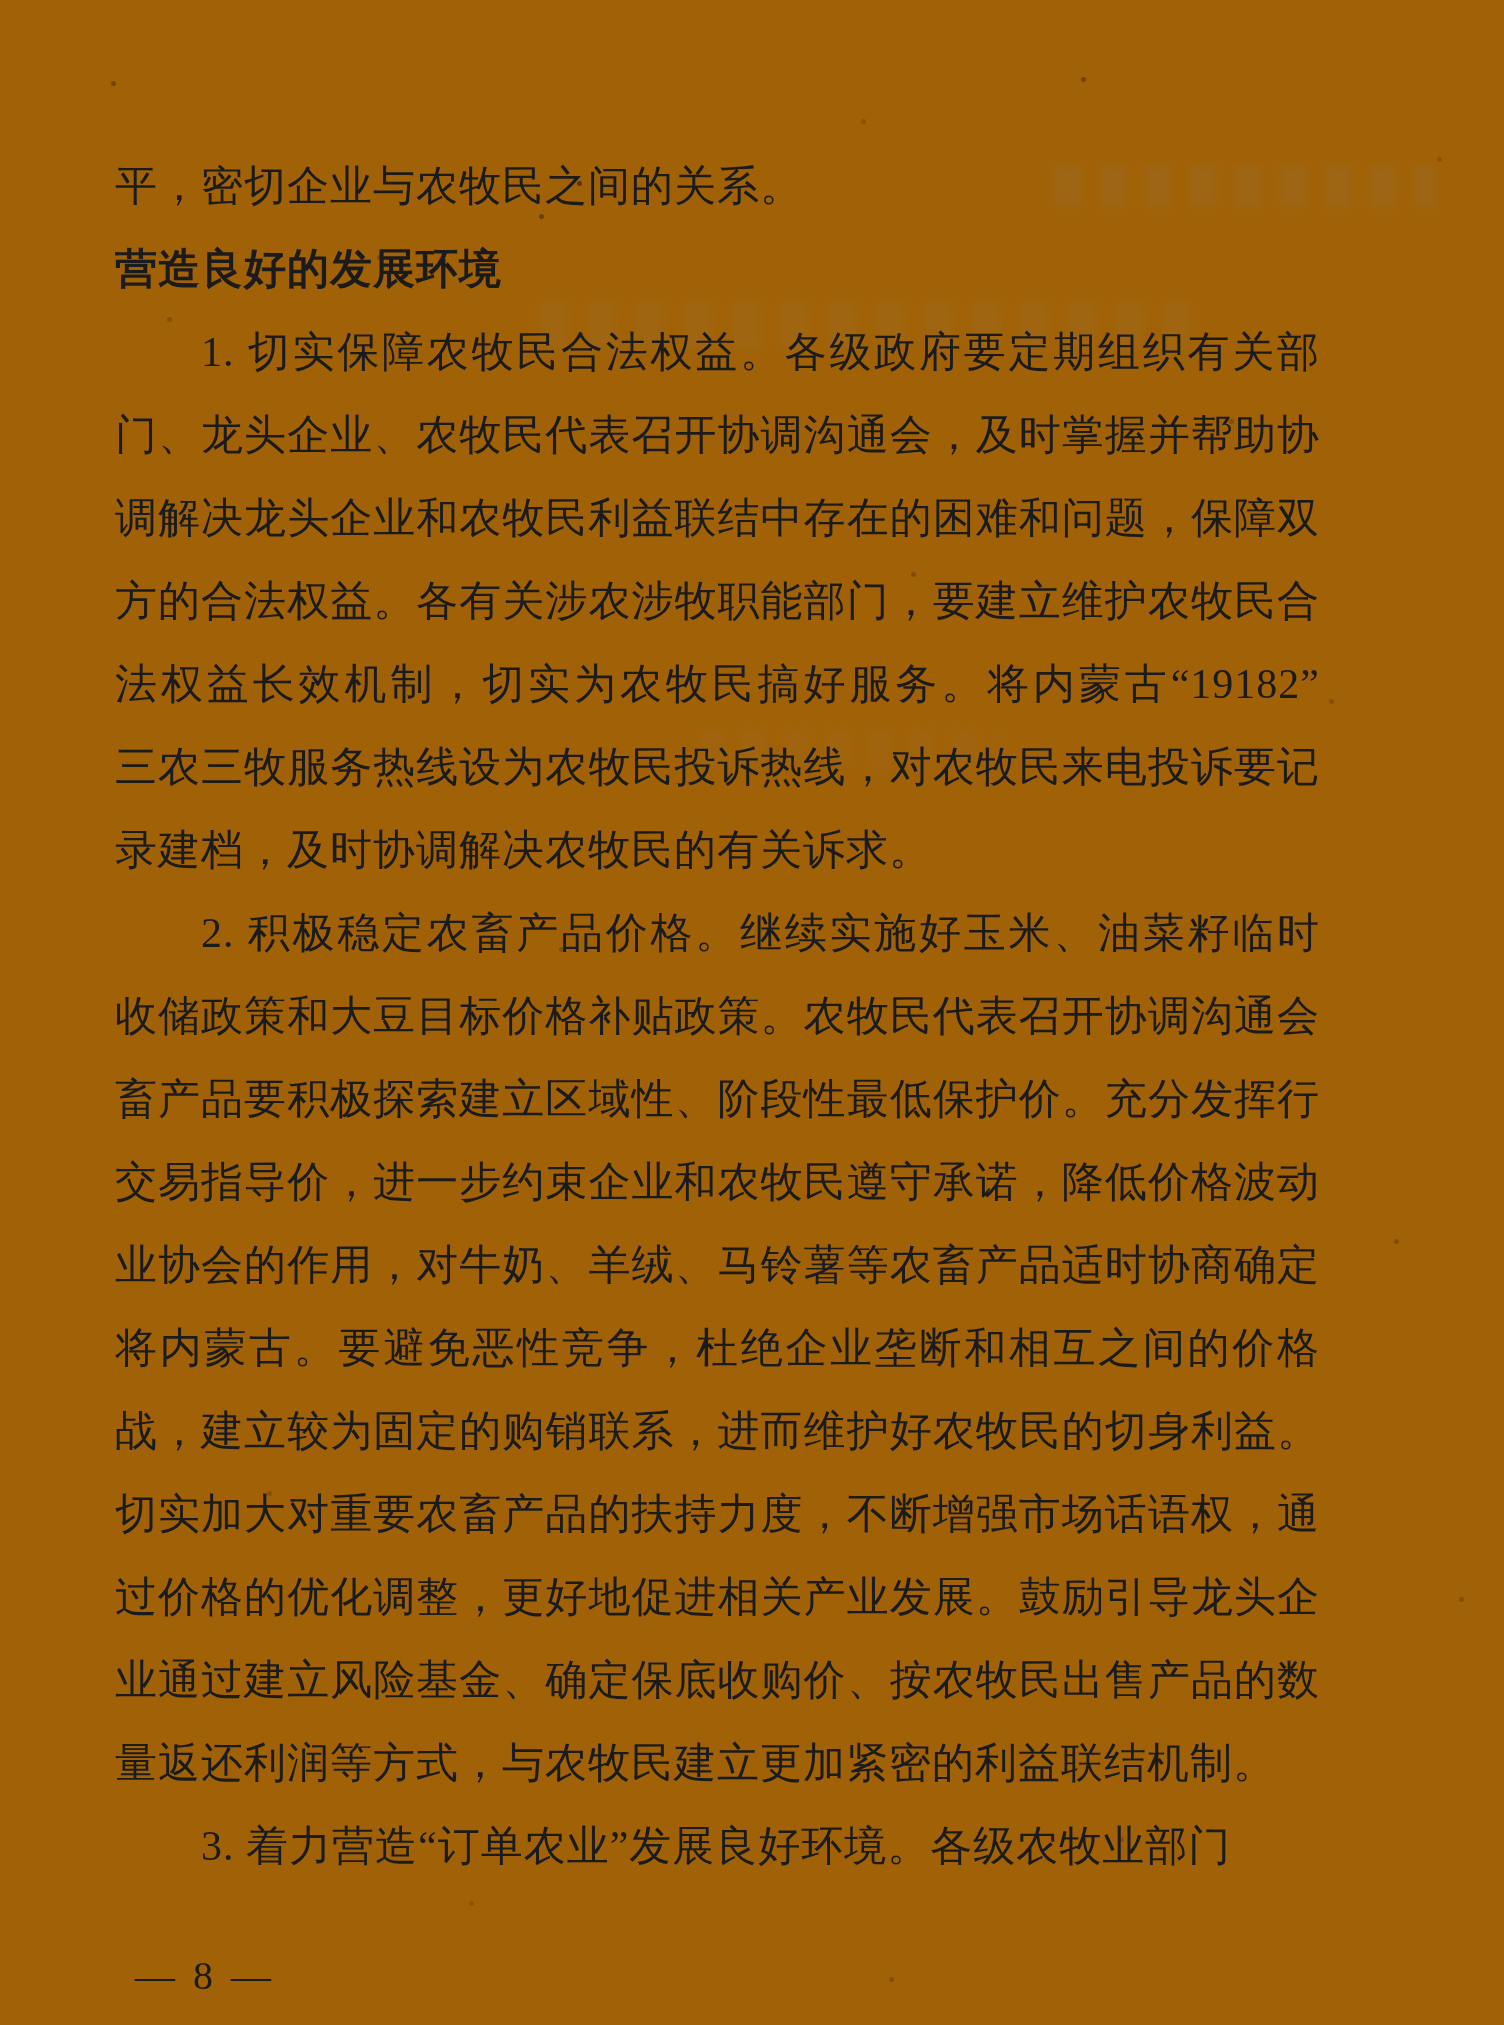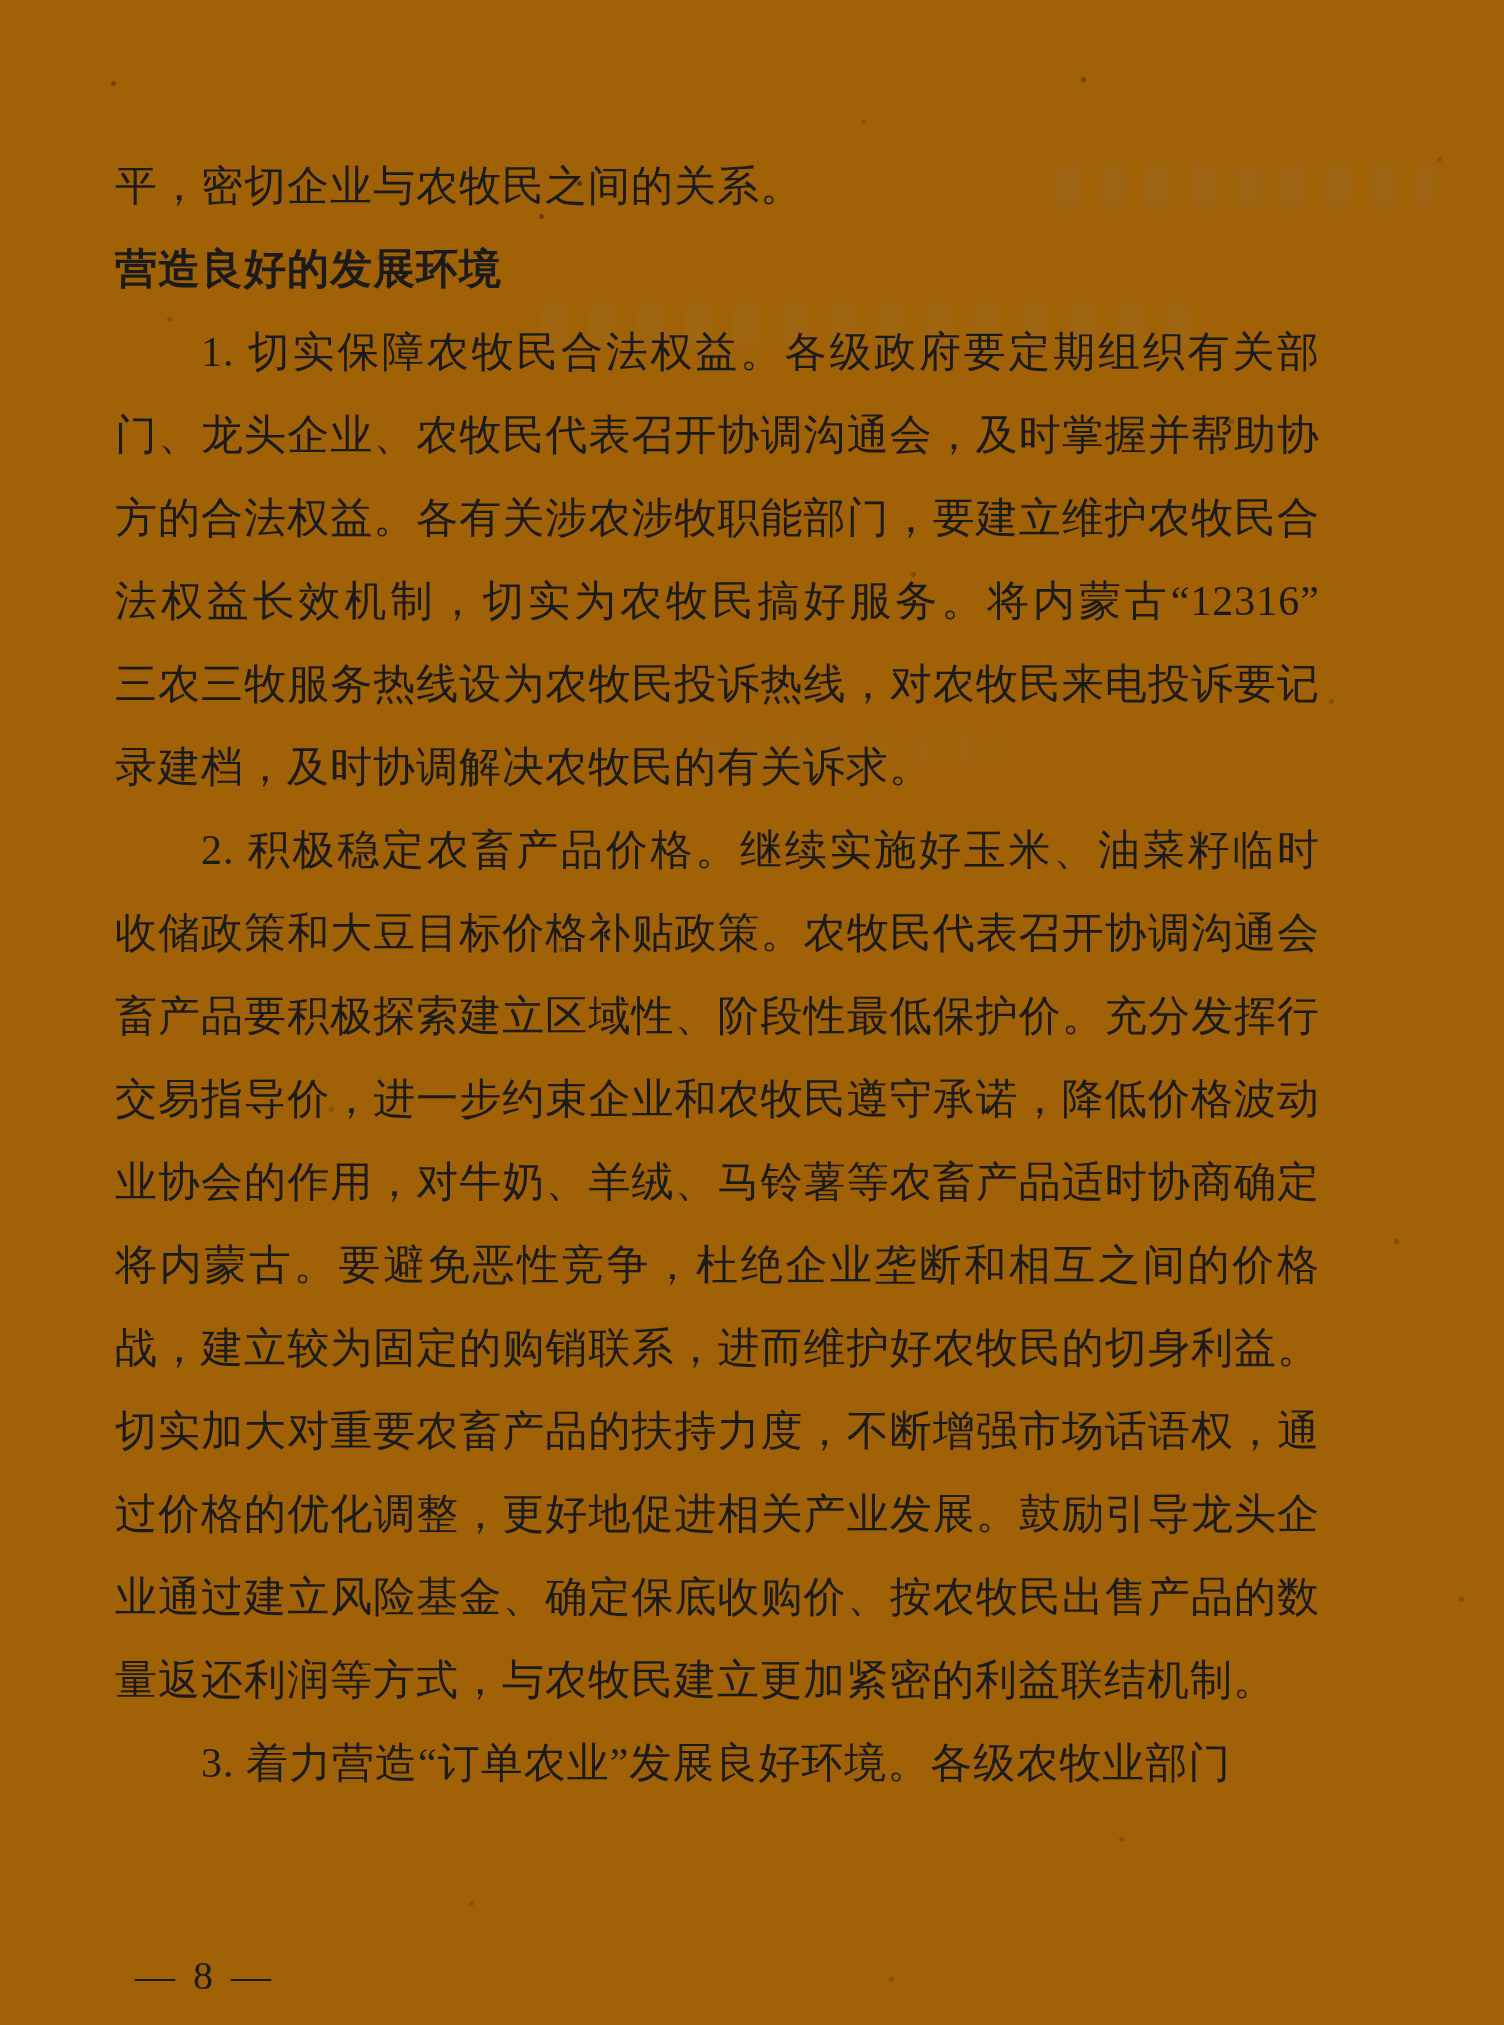--- a/index.html
+++ b/index.html
@@ -109,22 +109,23 @@
   <div class="ghost ghost-1"></div>
   <div class="ghost ghost-2"></div>
   <div class="ghost ghost-3"></div>
   <div class="specks"></div>
 
   <div class="textblock">
     <p class="line">平，密切企业与农牧民之间的关系。</p>
     <p class="line bold">营造良好的发展环境</p>
     <p class="line indent justify">1. 切实保障农牧民合法权益。各级政府要定期组织有关部</p>
     <p class="line justify">门、龙头企业、农牧民代表召开协调沟通会，及时掌握并帮助协</p>
+    <p class="line justify">调解决龙头企业和农牧民利益联结中存在的困难和问题，保障双</p>
     <p class="line justify">方的合法权益。各有关涉农涉牧职能部门，要建立维护农牧民合</p>
-    <p class="line justify">法权益长效机制，切实为农牧民搞好服务。将内蒙古“12316”</p>
+    <p class="line justify">法权益长效机制，切实为农牧民搞好服务。将内蒙古“19182”</p>
     <p class="line justify">三农三牧服务热线设为农牧民投诉热线，对农牧民来电投诉要记</p>
     <p class="line">录建档，及时协调解决农牧民的有关诉求。</p>
     <p class="line indent justify">2. 积极稳定农畜产品价格。继续实施好玉米、油菜籽临时</p>
     <p class="line justify">收储政策和大豆目标价格补贴政策。农牧民代表召开协调沟通会</p>
     <p class="line justify">畜产品要积极探索建立区域性、阶段性最低保护价。充分发挥行</p>
     <p class="line justify">交易指导价，进一步约束企业和农牧民遵守承诺，降低价格波动</p>
     <p class="line justify">业协会的作用，对牛奶、羊绒、马铃薯等农畜产品适时协商确定</p>
     <p class="line justify">将内蒙古。要避免恶性竞争，杜绝企业垄断和相互之间的价格</p>
     <p class="line justify">战，建立较为固定的购销联系，进而维护好农牧民的切身利益。</p>
     <p class="line justify">切实加大对重要农畜产品的扶持力度，不断增强市场话语权，通</p>

